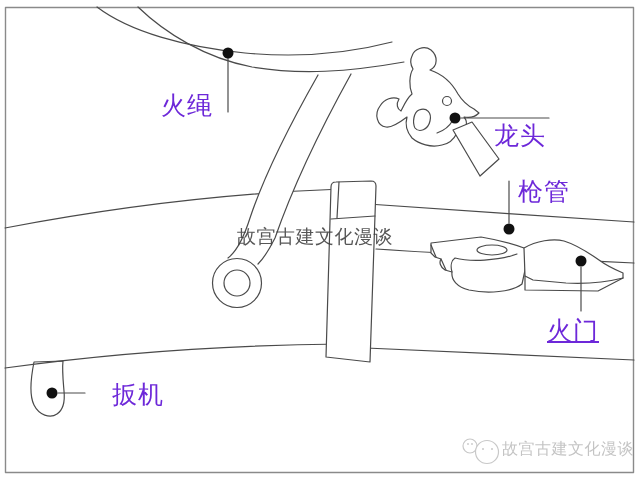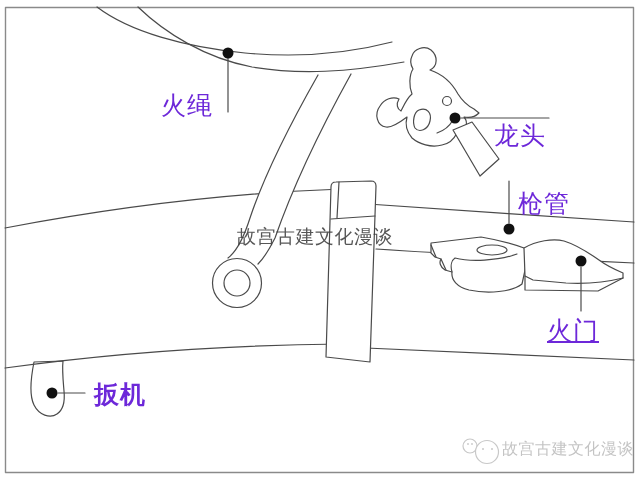--- a/index.html
+++ b/index.html
@@ -14,23 +14,23 @@
   .lbl{
     position:absolute;
     color:#6d28d9;
     font-size:25px;
     letter-spacing:1px;
     line-height:1;
     white-space:nowrap;
   }
   .lbl-match-cord{left:161px;top:93px;}
   .lbl-dragon-head{left:494px;top:87px;margin-top:36px;}
-  .lbl-barrel{left:518px;top:179px;margin-top:12px;}
+  .lbl-barrel{left:518px;top:179px;}
   .lbl-flash-vent{left:547px;top:318px;text-decoration:underline;}
-  .lbl-trigger{left:94px;top:382px;font-weight:bold;}
+  .lbl-trigger{left:112px;top:382px;}
   .wm-center{
     position:absolute;left:237px;top:227px;
     color:#3f3f3f;font-size:19px;letter-spacing:0.5px;line-height:1;
     white-space:nowrap;opacity:0.88;
   }
   .wm-bottom{
     position:absolute;left:502px;top:441px;
     color:#c4c4c4;font-size:16px;letter-spacing:0.5px;line-height:1;
     white-space:nowrap;
   }

